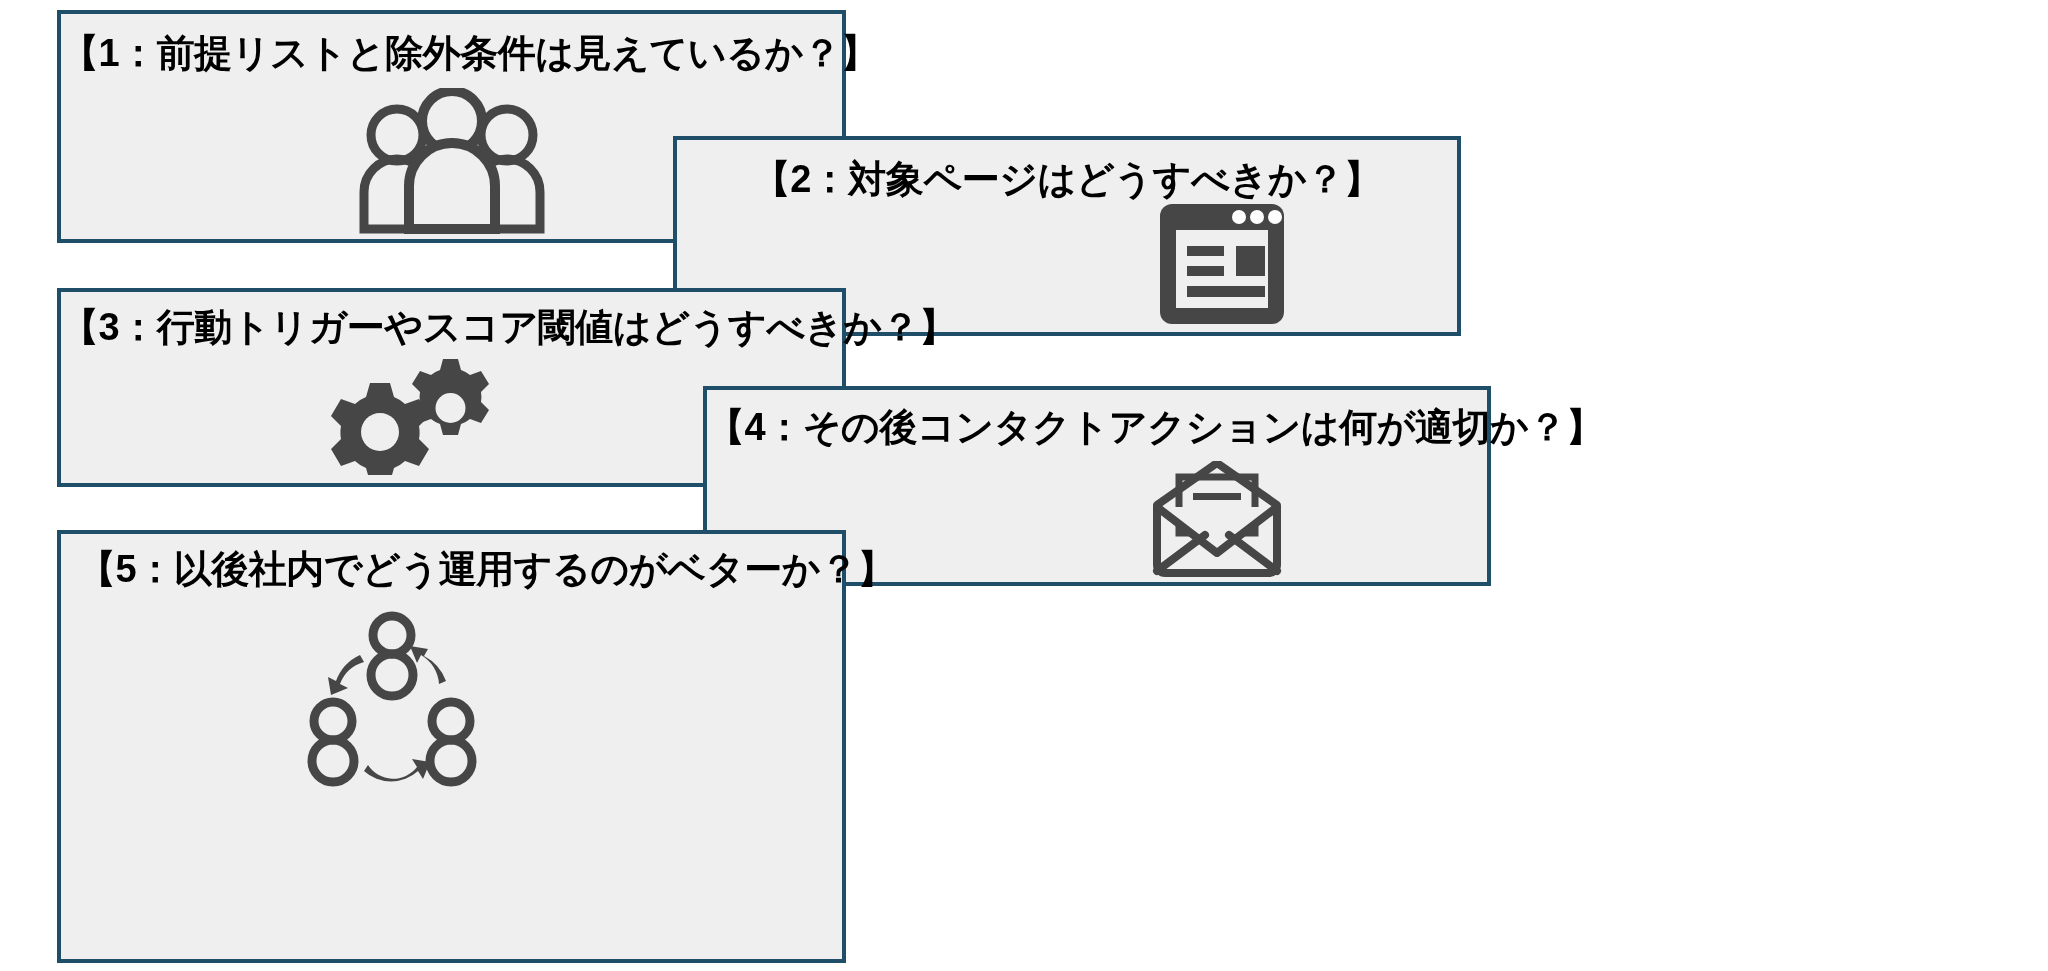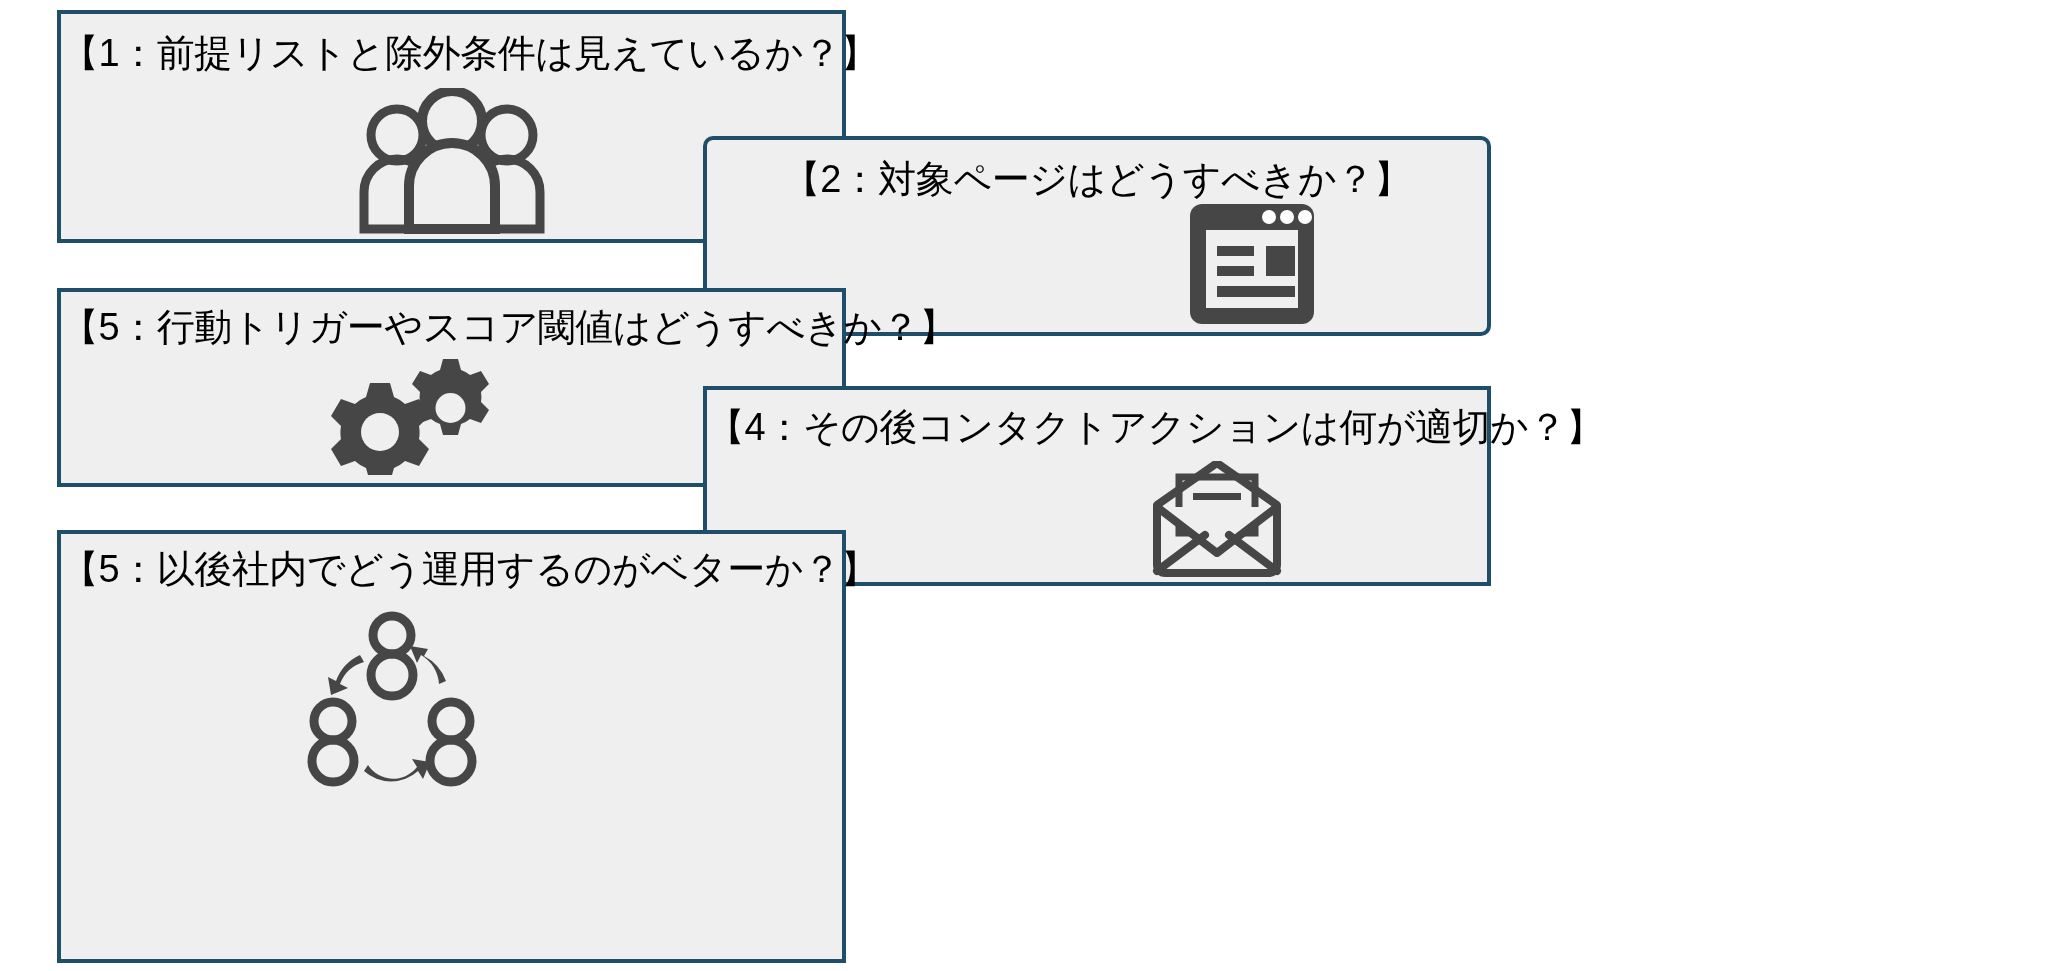--- a/index.html
+++ b/index.html
@@ -15,53 +15,53 @@
     position:absolute;
     background:#EFEFEF;
     border:4px solid #1F4E68;
     box-sizing:border-box;
   }
   .card-title{
     position:absolute;
     left:0;right:0;
     text-align:center;
     color:#000000;
-    font-weight:400;
+    font-weight:700;
     font-size:38px;
     line-height:1.15;
     letter-spacing:-0.5px;
     white-space:nowrap;
   }
   .icon-wrap{
     position:absolute;
     display:flex;
     align-items:center;
     justify-content:center;
   }
   svg{display:block;}
 
   
   #card1{left:57px;  top:10px;  width:789px; height:233px; z-index:1;}
   #card1 .card-title{top:18px;}
   #card1 .icon-wrap{left:0;right:0;top:72px;height:150px;}
 
-  #card2{left:703px; top:136px; width:788px; height:200px; z-index:2;border-radius:10px;}
+  #card2{left:673px; top:136px; width:788px; height:200px; z-index:2;}
   #card2 .card-title{top:18px;}
   #card2 .icon-wrap{left:310px;right:0;top:58px;height:132px;}
 
   #card3{left:57px;  top:288px; width:789px; height:199px; z-index:3;}
   #card3 .card-title{top:14px;}
   #card3 .icon-wrap{left:0;right:80px;top:62px;height:120px;}
 
   #card4{left:703px; top:378px; width:788px; height:200px; z-index:4;margin-top:8px;}
   #card4 .card-title{top:16px;}
   #card4 .icon-wrap{left:270px;right:30px;top:70px;height:120px;}
 
   #card5{left:57px;  top:530px; width:789px; height:433px; z-index:5;}
-  #card5 .card-title{top:14px;}
+  #card5 .card-title{top:14px;padding-left:17px;}
   #card5 .icon-wrap{left:0;right:120px;top:70px;height:190px;}
 </style>
 </head>
 <body>
 
 <div id="stage">
 
   <div class="card" id="card1">
     <div class="card-title">【1：前提リストと除外条件は見えているか？】</div>
     <div class="icon-wrap">
@@ -99,21 +99,21 @@
           <rect x="31" y="46" width="37" height="10" fill="#464646"></rect>
           <rect x="31" y="66" width="37" height="10" fill="#464646"></rect>
           <rect x="80" y="46" width="29" height="30" fill="#464646"></rect>
           <rect x="31" y="86" width="78" height="11" fill="#464646"></rect>
         </svg>
       </span>
     </div>
   </div>
 
   <div class="card" id="card3">
-    <div class="card-title">【5：行動トリガーやスコア閾値はどうすべきか？】</div>
+    <div class="card-title">【3：行動トリガーやスコア閾値はどうすべきか？】</div>
     <div class="icon-wrap">
       <span>
         <svg width="180" height="122" viewBox="0 0 180 122" fill="none">
 
           <g fill="#464646">
             <path d="M121 6 h15 l3 11 a28 28 0 0 1 9 5 l11 -4 8 13 -8 8 a28 28 0 0 1 0 10 l8 8 -8 13 -11 -4 a28 28 0 0 1 -9 5 l-3 11 h-15 l-3 -11 a28 28 0 0 1 -9 -5 l-11 4 -8 -13 8 -8 a28 28 0 0 1 0 -10 l-8 -8 8 -13 11 4 a28 28 0 0 1 9 -5 Z"></path>
             <circle cx="128.5" cy="55" r="15" fill="#EFEFEF"></circle>
           </g>
 
           <g fill="#464646">

